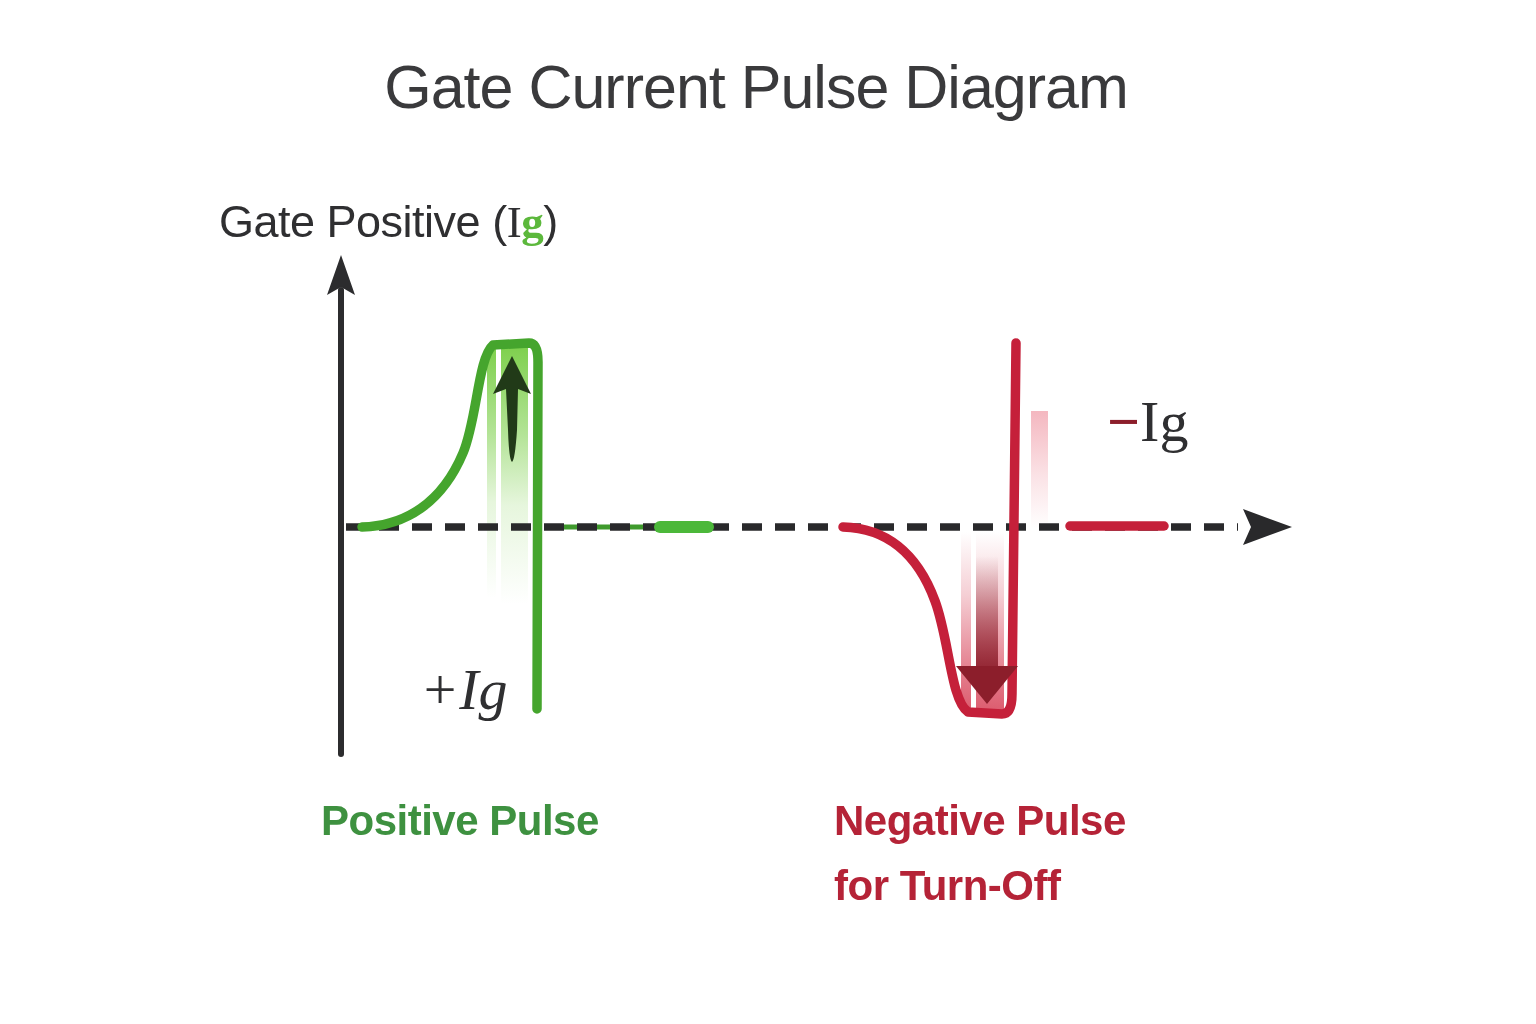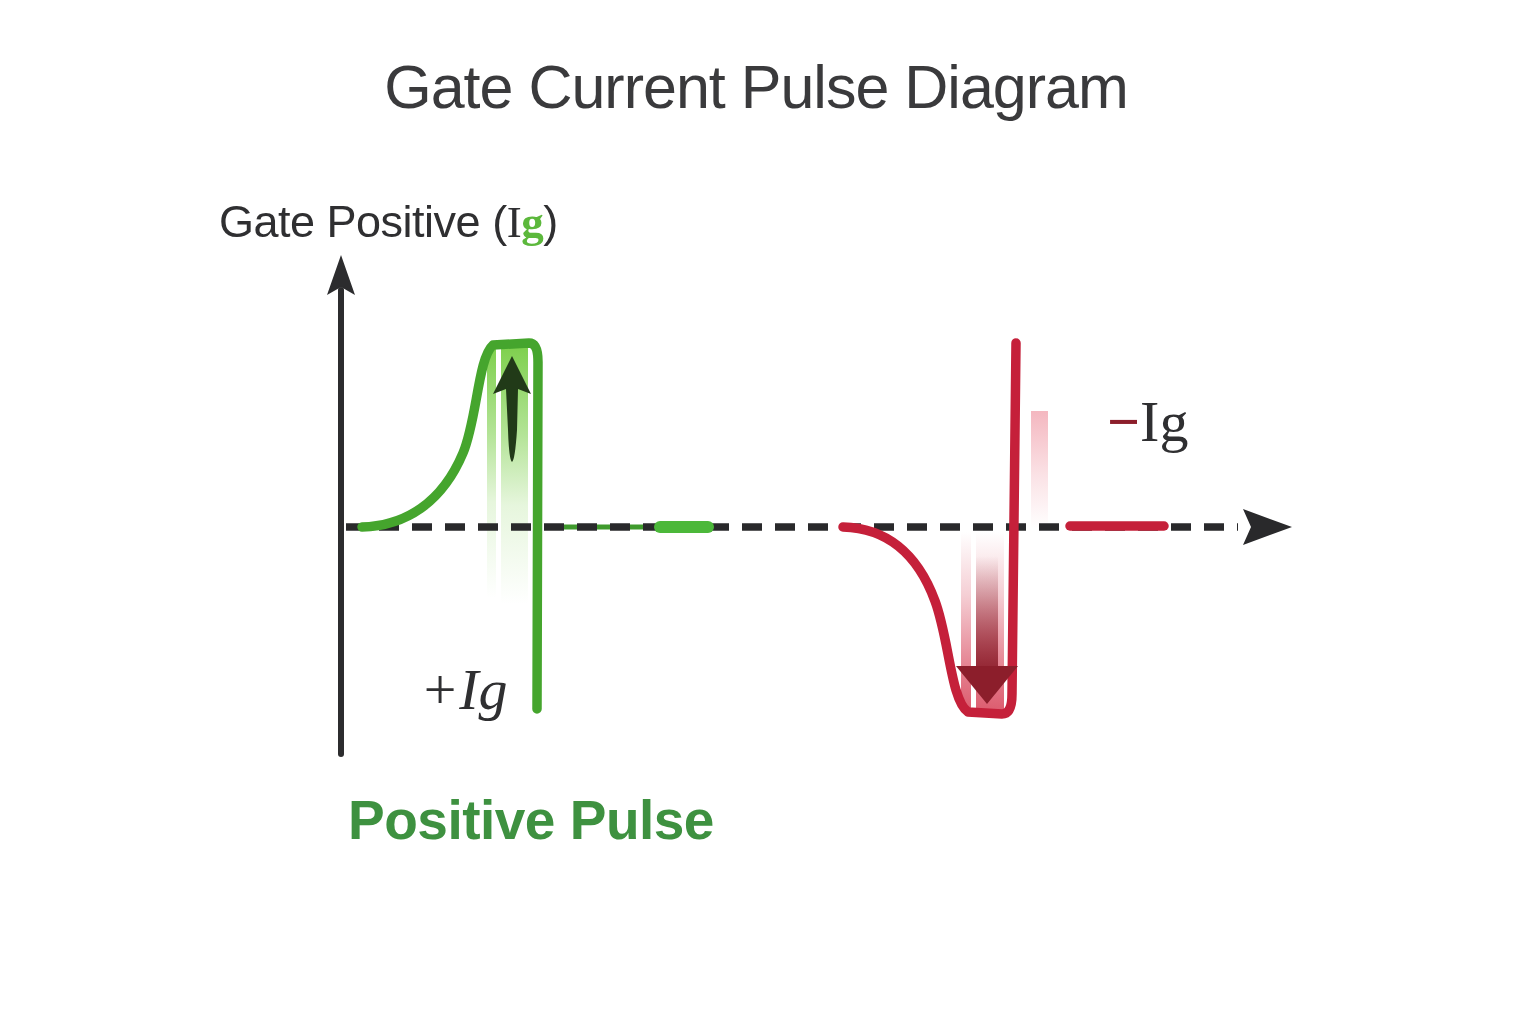--- a/index.html
+++ b/index.html
@@ -33,22 +33,22 @@
   .ylabel .serif{font-family:"Liberation Serif",serif;}
   .ylabel .gsym{color:var(--green-symbol);font-family:"Liberation Serif",serif;font-weight:600;}
   .peak-label{
     position:absolute;font-family:"Liberation Serif",serif;font-size:58px;color:var(--label-ink);
     white-space:nowrap;
   }
   .peak-label.pos{left:420px;top:608px;font-style:italic;margin-top:48px;}
   .peak-label.neg{left:1107px;top:388px;}
   .peak-label .sign-neg{color:var(--dark-red);font-weight:bold;font-style:normal;}
   .caption{
-    position:absolute;width:420px;top:788px;text-align:center;
-    font-size:55px;font-weight:bold;line-height:65px;letter-spacing:-0.5px;
+    position:absolute;width:420px;top:788px;text-align:left;
+    font-size:42px;font-weight:bold;line-height:65px;letter-spacing:-0.5px;
   }
   .caption.pos{left:321px;color:var(--green-caption);}
   .caption.neg{left:834px;color:var(--red-caption);}
 </style>
 </head>
 <body>
 
 <div class="stage">
 
   <svg width="1536" height="1024" viewBox="0 0 1536 1024">
@@ -112,14 +112,18 @@
   <div class="ylabel"><span>Gate Positive (</span><span class="serif">I</span><span class="gsym">g</span><span>)</span></div>
 
   <div class="peak-label pos"><span>+</span><span>Ig</span></div>
 
   <div class="peak-label neg"><span class="sign-neg">−</span><span>Ig</span></div>
 
   <div class="caption pos">
     <div>Positive Pulse</div>
   </div>
 
+  <div class="caption neg">
+    <div>Negative Pulse</div>
+    <div>for Turn-Off</div>
+  </div>
 
 </div>
 
 </body></html>

